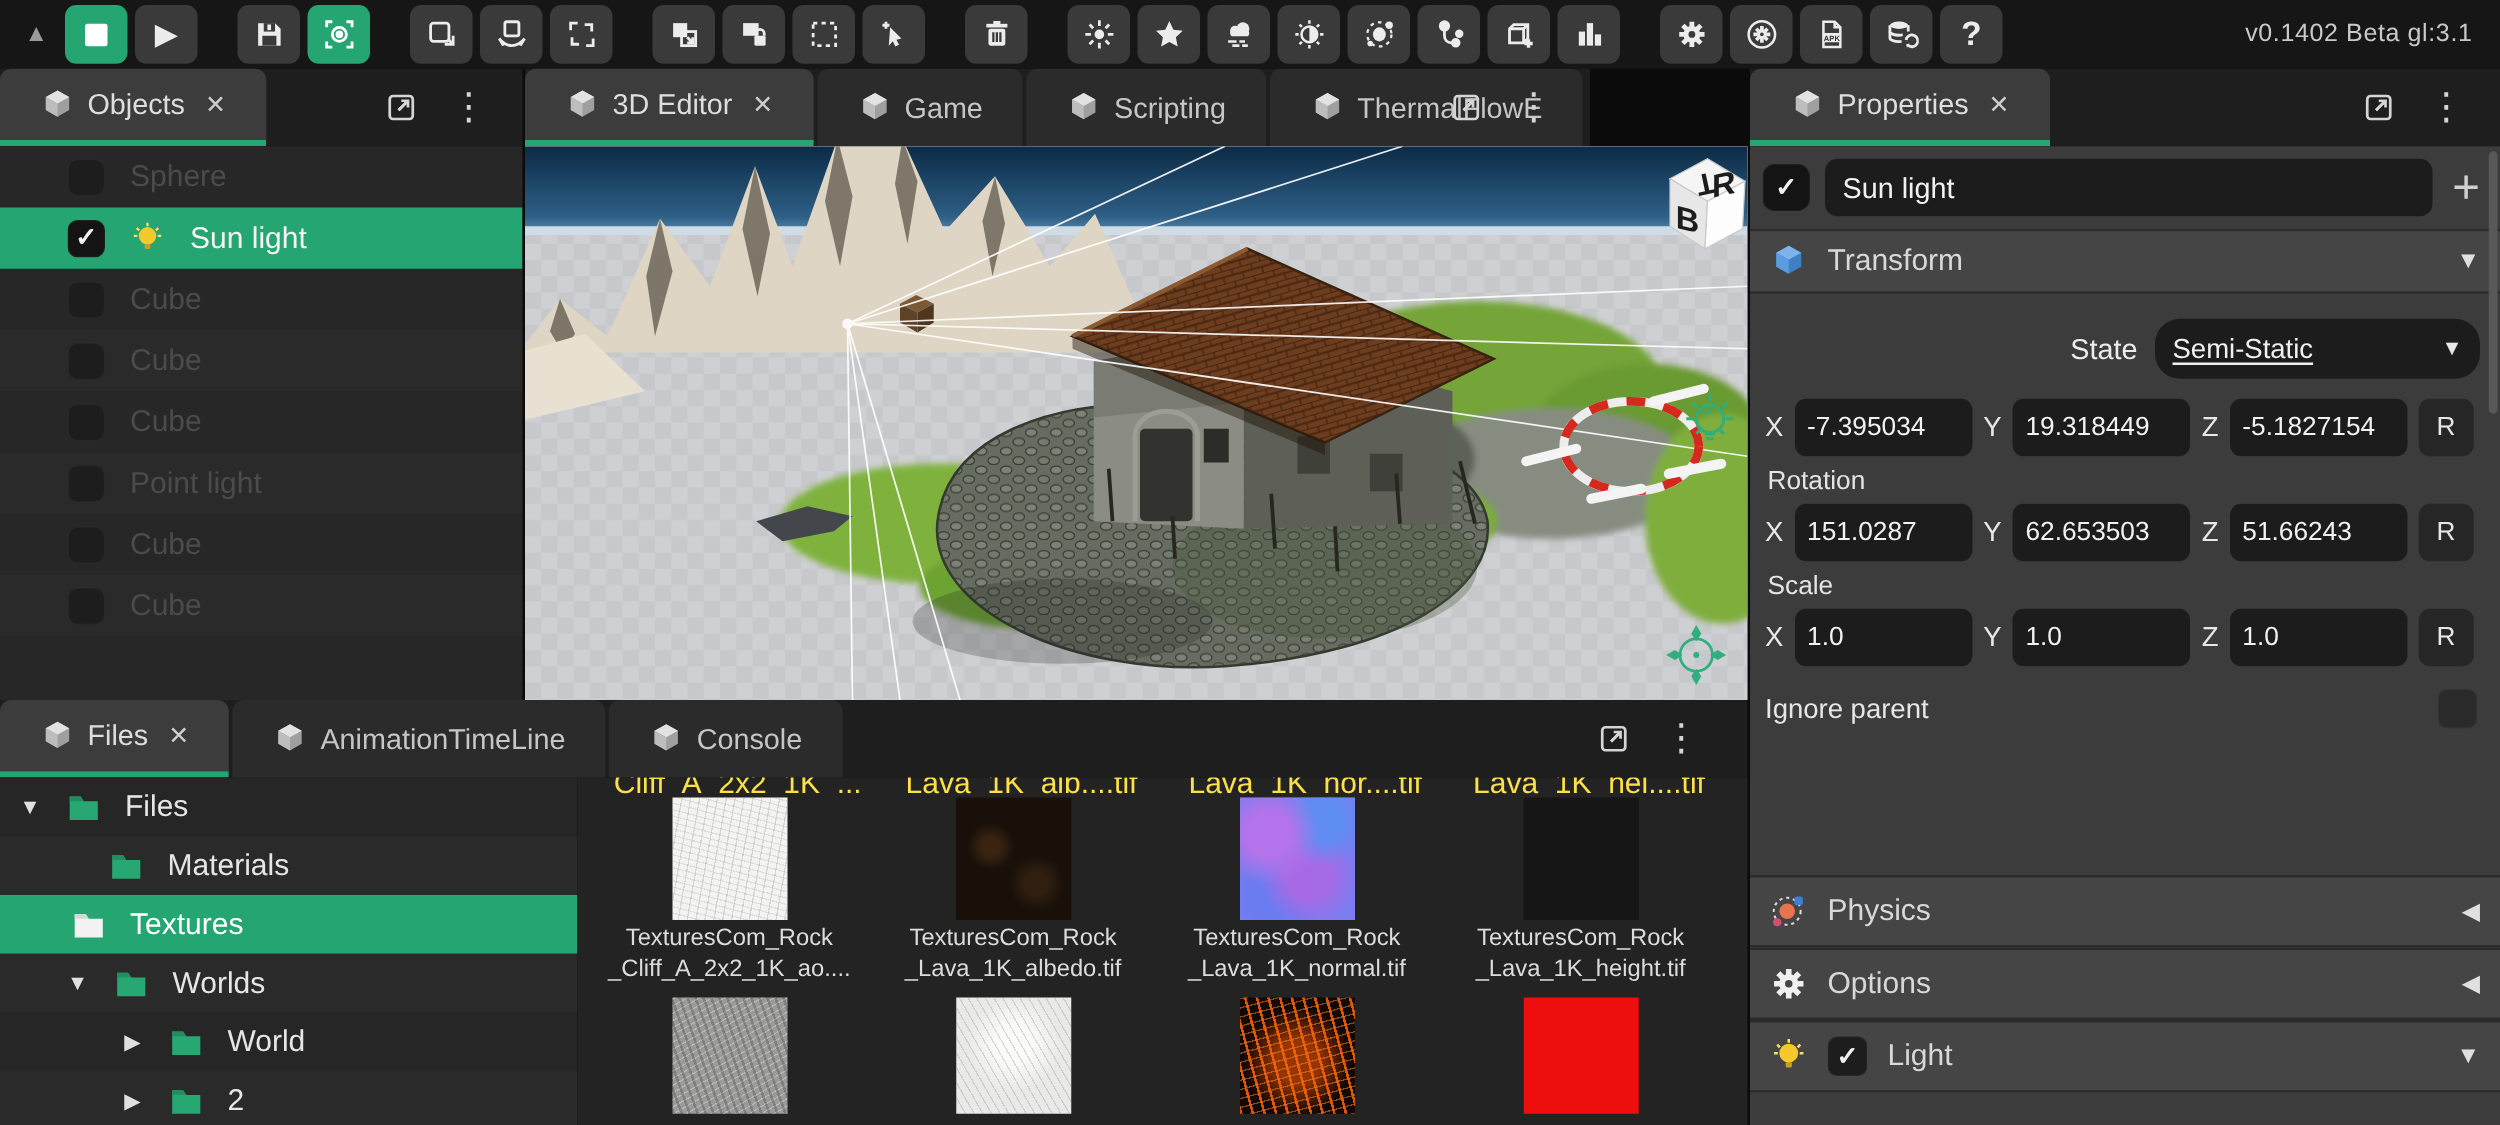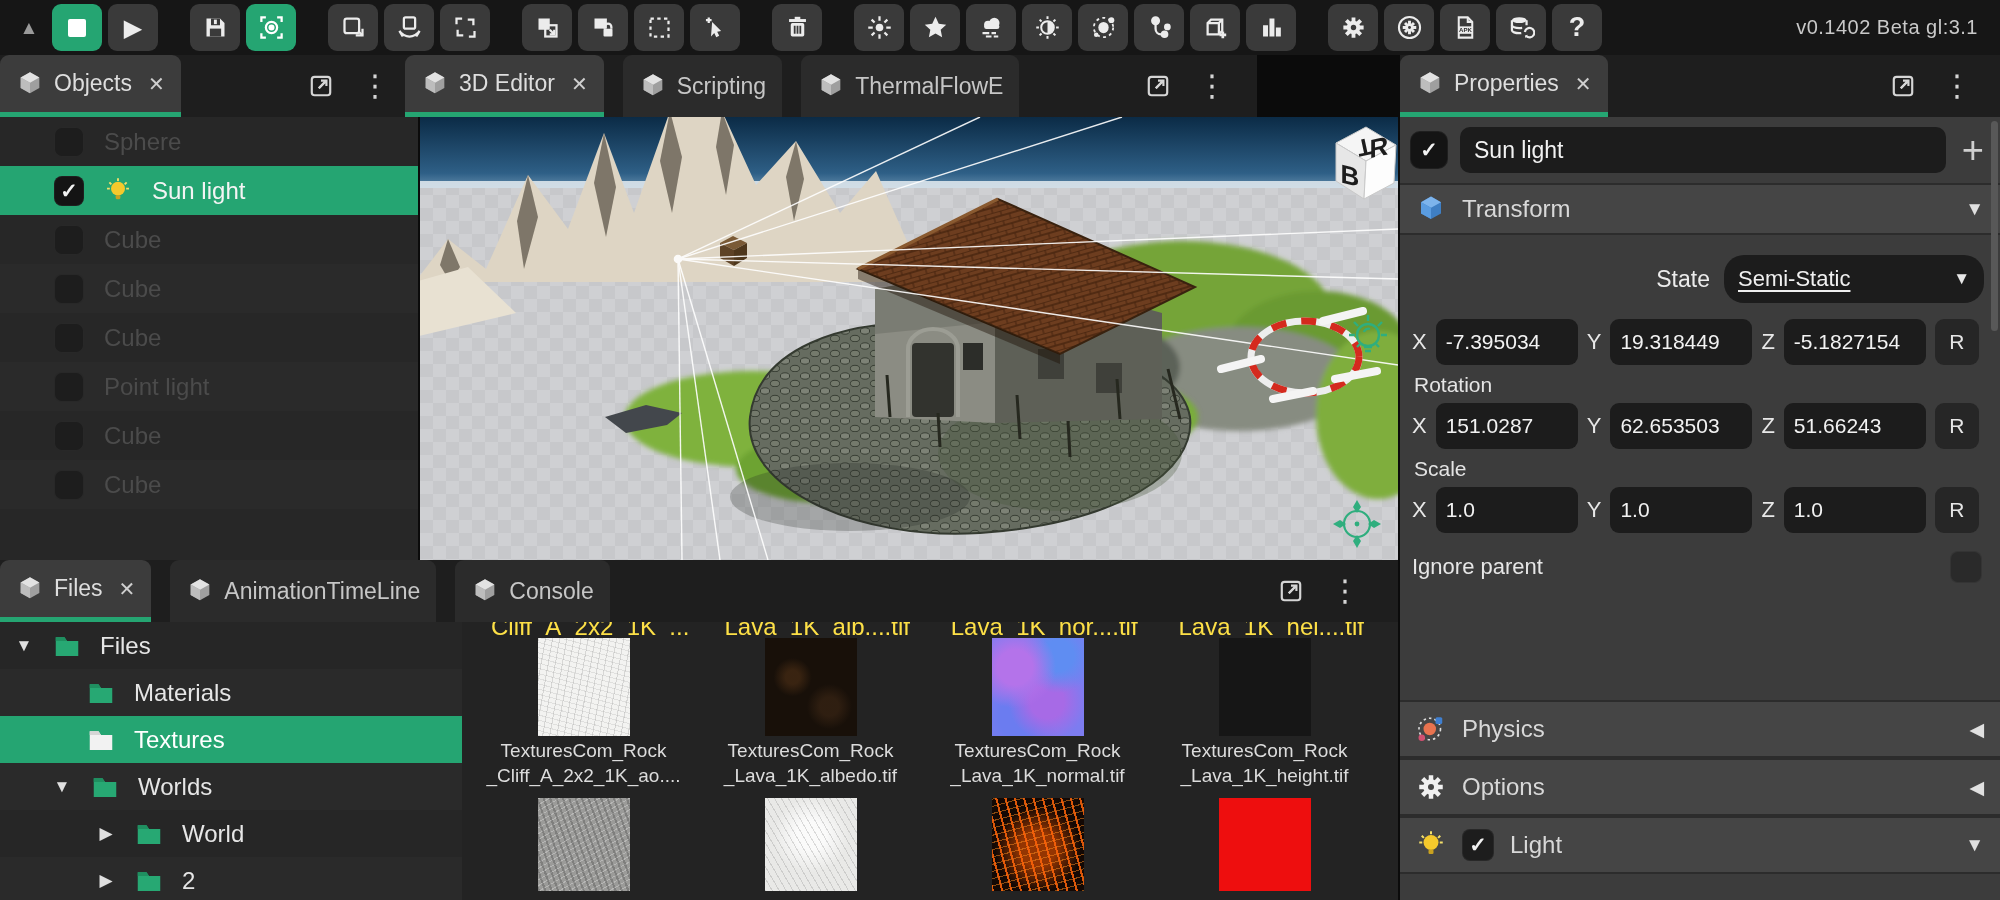--- a/index.html
+++ b/index.html
@@ -14,21 +14,21 @@
   .tbtn.green{background:#25a572}
   .tbtn svg{display:block}
   .tgap{width:26px;flex:none}
   .plainbtn{background:transparent;width:34px}
   .glyph{font-size:24px;color:#ececec;line-height:1}
   #version{position:absolute;right:22px;top:0;height:55px;display:flex;align-items:center;
     font-size:20px;color:#c9c9c9;letter-spacing:.5px}
 
   
   .tabbar{height:62px;background:#1e1e1e;display:flex;align-items:stretch;position:absolute}
-  .tab{display:flex;align-items:center;gap:10px;padding:0 16px;background:#2b2b2b;margin-right:19px;
+  .tab{display:flex;align-items:center;gap:10px;padding:0 32px;background:#2b2b2b;margin-right:3px;
     border-radius:9px 9px 0 0;color:#c6c6c6;font-size:23px;cursor:pointer;position:relative;flex:none}
   .tab.active{background:#3c3c3c;color:#dedede;border-bottom:5px solid #25a572}
   .tab .x{font-size:20px;color:#cfcfcf;margin-left:6px}
   .bar-actions{position:absolute;top:0;height:62px;display:flex;align-items:center;gap:26px}
   .dots{font-size:30px;color:#d5d5d5;line-height:1;cursor:pointer;letter-spacing:0}
   .clip-tab{max-width:208px;overflow:hidden;white-space:nowrap}
 
   
   #objects-panel{left:0;top:117px;width:418px;height:443px;background:#272727;overflow:hidden}
   .obj-row{height:49px;display:flex;align-items:center;padding-left:54px;gap:20px;font-size:24px;color:#4b4b4b}
@@ -304,29 +304,37 @@
   <div class="bar-actions" style="right:28px">
     <svg width="26" height="26" viewBox="0 0 24 24" fill="none" stroke="#d5d5d5" stroke-width="2">
         <rect x="3.5" y="3.5" width="17" height="17" rx="2.5"></rect>
         <path d="M10 14l7-7M17 12V7h-5" fill="none"></path>
         <path d="M10 14l7-7z" fill="#d5d5d5"></path>
       </svg>
     <span class="dots">⋮</span>
   </div>
 </div>
 
-<div class="tabbar" style="left:405px;top:55px;width:852px">
+<div class="tabbar" style="left:420px;top:55px;width:852px">
   <div class="tab active">
     <svg width="28" height="28" viewBox="0 0 24 24">
         <path d="M12 2l8 4.5v9L12 20l-8-4.5v-9z" fill="#9f9f9f"></path>
         <path d="M12 2l8 4.5-8 4.5-8-4.5z" fill="#e2e2e2"></path>
         <path d="M12 11v9l-8-4.5v-9z" fill="#bdbdbd"></path>
       </svg>
     <span>3D Editor</span>
     <span class="x">✕</span>
+  </div>
+  <div class="tab">
+    <svg width="28" height="28" viewBox="0 0 24 24">
+        <path d="M12 2l8 4.5v9L12 20l-8-4.5v-9z" fill="#9f9f9f"></path>
+        <path d="M12 2l8 4.5-8 4.5-8-4.5z" fill="#e2e2e2"></path>
+        <path d="M12 11v9l-8-4.5v-9z" fill="#bdbdbd"></path>
+      </svg>
+    <span>Game</span>
   </div>
   <div class="tab">
     <svg width="28" height="28" viewBox="0 0 24 24">
         <path d="M12 2l8 4.5v9L12 20l-8-4.5v-9z" fill="#9f9f9f"></path>
         <path d="M12 2l8 4.5-8 4.5-8-4.5z" fill="#e2e2e2"></path>
         <path d="M12 11v9l-8-4.5v-9z" fill="#bdbdbd"></path>
       </svg>
     <span>Scripting</span>
   </div>
   <div class="tab">
@@ -709,21 +717,21 @@
   </div>
   <div class="tree-row" style="padding-left:86px">
     <span class="fold">
         <svg width="30" height="30" viewBox="0 0 24 24">
           <path d="M3 5h7l2 3h9v12H3z" fill="#27a873"></path>
           <path d="M3 5h7l2 3H3z" fill="#1f8f60"></path>
         </svg>
       </span>
     <span>Materials</span>
   </div>
-  <div class="tree-row selected" style="padding-left:86px">
+  <div class="tree-row selected" style="padding-left:56px">
     <span class="fold">
         <svg width="30" height="30" viewBox="0 0 24 24">
           <path d="M3 5h7l2 3h9v12H3z" fill="#f2f2f2"></path>
           <path d="M3 5h7l2 3H3z" fill="#d6d6d6"></path>
         </svg>
       </span>
     <span>Textures</span>
   </div>
   <div class="tree-row" style="padding-left:52px">
     <span class="tree-arrow">▼</span>

